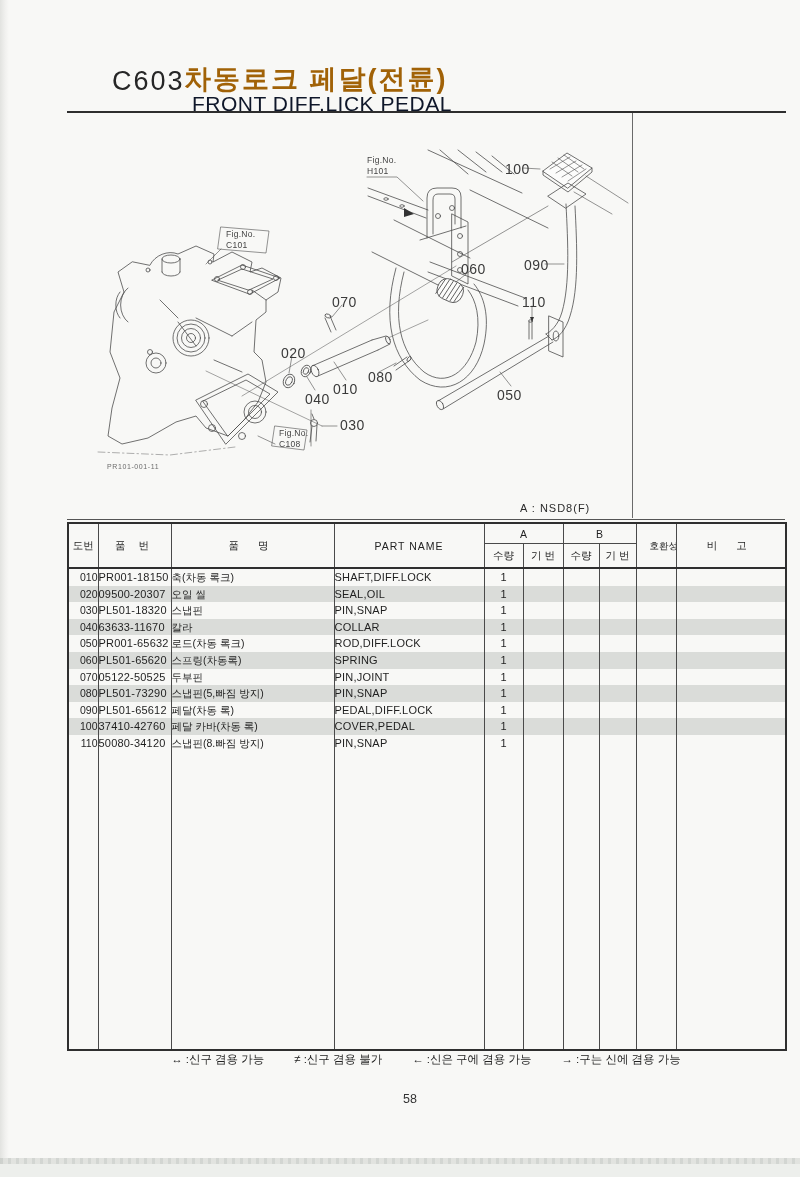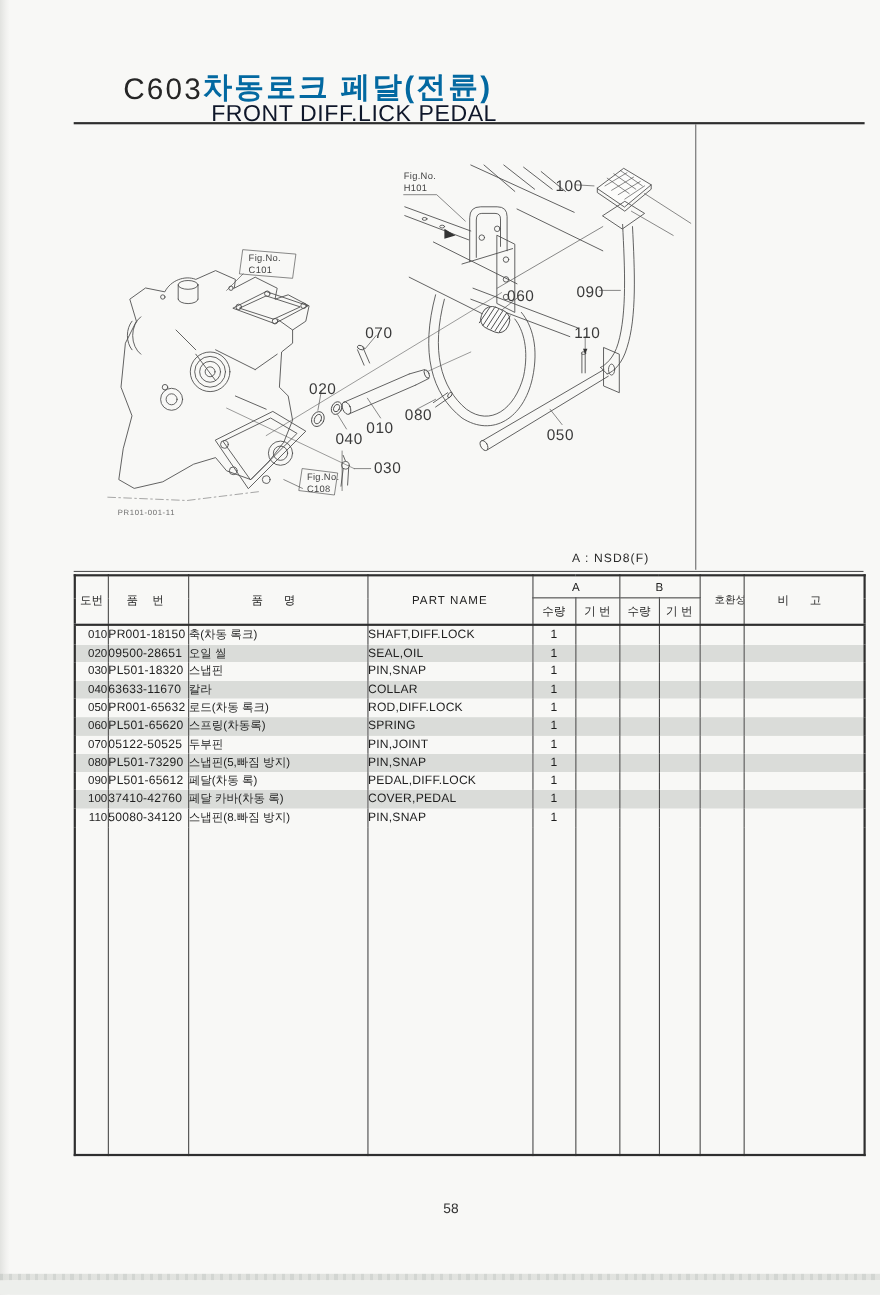--- a/index.html
+++ b/index.html
@@ -10,21 +10,21 @@
   }
   
   .edge-left { position:absolute; left:0; top:0; width:9px; height:1177px;
     background:linear-gradient(90deg,#e2e3e0 0,#f1f1ef 60%,#f8f8f6 100%); }
   .edge-bottom-band { position:absolute; left:0; top:1158px; width:800px; height:6px;
     background:repeating-linear-gradient(90deg,#c6cac6 0 3px,#dadcd8 3px 8px); opacity:.75; }
   .edge-bottom-fill { position:absolute; left:0; top:1164px; width:800px; height:13px; background:#edefec; }
 
   
   .section-code { position:absolute; left:112px; top:66px; font-size:27px; letter-spacing:2px; color:#262626; }
-  .title-ko { position:absolute; left:184px; top:61px; font-size:27px; font-weight:600; letter-spacing:2px; color:#0369a1; }
+  .title-ko { position:absolute; left:184px; top:61px; font-size:27px; font-weight:600; letter-spacing:2px; color:#a16207; }
   .title-en { position:absolute; left:192px; top:92px; font-size:21px; letter-spacing:.5px; color:#0f172a; }
   .title-rule { position:absolute; left:67px; top:111px; width:719px; height:2px; background:#2e2e2e; }
   .column-divider { position:absolute; left:632px; top:113px; width:1px; height:405px; background:#6a6a6a; }
 
   
   .callout { position:absolute; font-size:14px; letter-spacing:.5px; color:#3a3a3a; }
   .fig-ref { position:absolute; font-size:8.5px; line-height:1.3; color:#444; letter-spacing:.3px; }
   .drawing-ref { position:absolute; left:107px; top:463px; font-size:7px; letter-spacing:.6px; color:#6b6b6b; }
   .variant-note { position:absolute; left:520px; top:502px; font-size:11px; letter-spacing:1px; color:#2b2b2b; }
 
@@ -304,21 +304,21 @@
         <td class="nen">SHAFT,DIFF.LOCK</td>
         <td class="qty">1</td>
         <td></td>
           <td></td>
           <td></td>
           <td></td>
           <td></td>
       </tr>
       <tr class="alt">
         <td class="ref">020</td>
-        <td class="pno">09500-28651</td>
+        <td class="pno">09500-20307</td>
         <td class="nko">오일 씰</td>
         <td class="nen">SEAL,OIL</td>
         <td class="qty">1</td>
         <td></td>
           <td></td>
           <td></td>
           <td></td>
           <td></td>
       </tr>
       <tr>
@@ -437,18 +437,32 @@
           <td></td>
         <td></td>
           <td></td>
           <td></td>
           <td></td>
           <td></td>
       </tr>
     </tbody>
   </table>
 
+  <div class="legend">
+    <div>
+      <span class="sym">↔</span><span>:신구 겸용 가능</span>
+    </div>
+    <div>
+      <span class="sym">≠</span><span>:신구 겸용 불가</span>
+    </div>
+    <div>
+      <span class="sym">←</span><span>:신은 구에 겸용 가능</span>
+    </div>
+    <div>
+      <span class="sym">→</span><span>:구는 신에 겸용 가능</span>
+    </div>
+  </div>
 
   <div class="page-number">58</div>
 
   <div class="edge-bottom-band"></div>
   <div class="edge-bottom-fill"></div>
 </div>
 
 </body></html>

